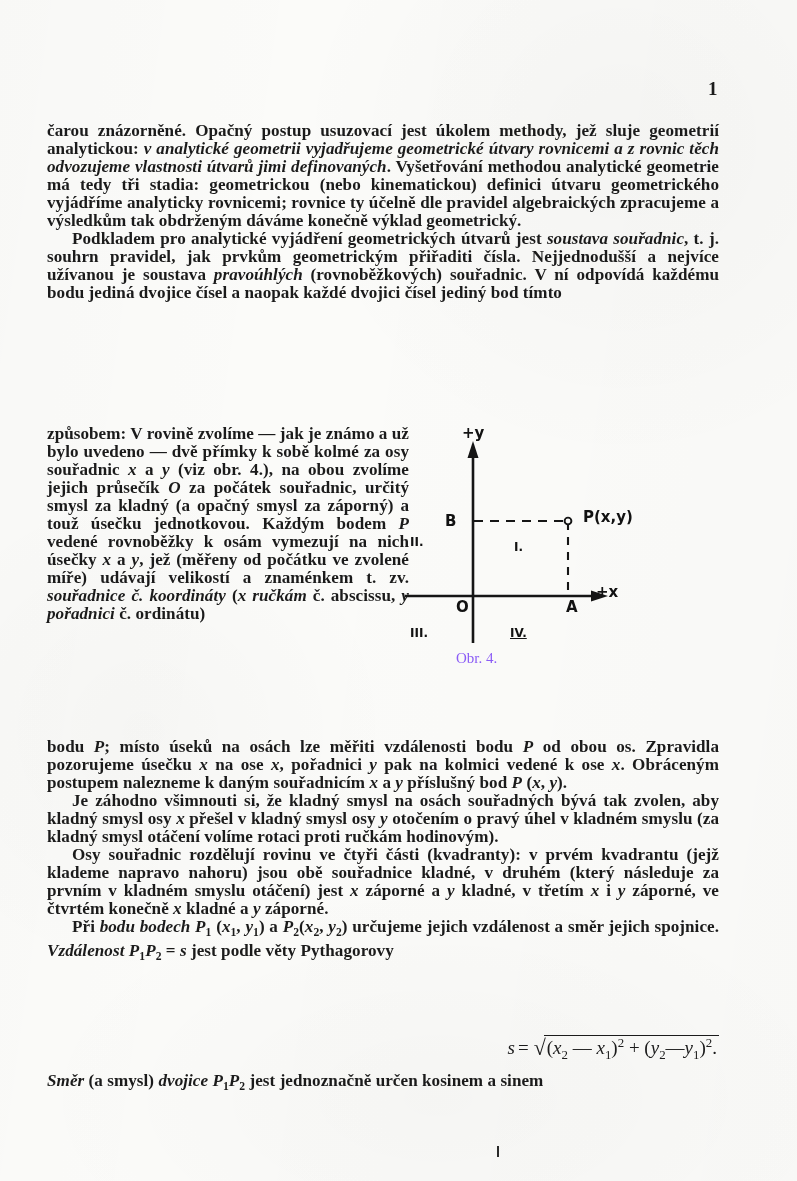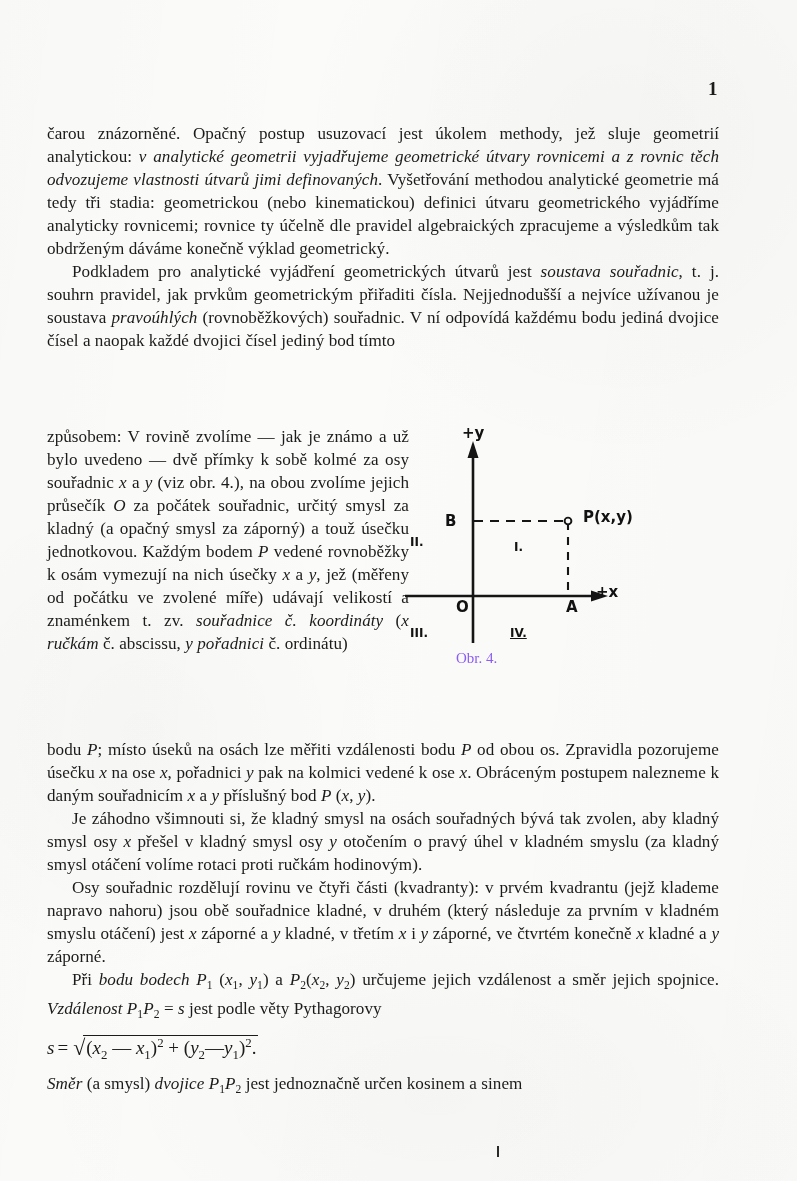--- a/index.html
+++ b/index.html
@@ -37,44 +37,45 @@
     font-weight: 700;
     letter-spacing: 0.5px;
   }
 
   
   .textblock {
     position: absolute;
     left: 47px;
     width: 672px;
     font-size: 17.1px;
-    line-height: 23px;
+    line-height: 18px;
     text-align: justify;
     text-justify: inter-word;
     letter-spacing: 0.05px;
+    font-weight: bold;
   }
   #block-top  { top: 122px; }
   #block-mid  { top: 425px; width: 362px; }
   #block-bot  { top: 705px; margin-top: 33px; }
   #block-last { top: 1072px; }
 
   .para { margin: 0; text-indent: 25px; }
   .para.noindent { text-indent: 0; }
   .it { font-style: italic; }
   .mathvar { font-style: italic; font-family: "Liberation Serif", serif; }
   sub { font-size: 0.68em; }
   sup { font-size: 0.68em; }
 
   
   #formula {
     position: absolute;
     top: 1035px;
     left: 47px;
     width: 672px;
-    text-align: left;
+    text-align: right;
     font-size: 19px;
   }
   .sqrt-wrap { display: inline-block; position: relative; padding-left: 2px; }
   .radical { font-size: 22px; line-height: 1; vertical-align: -1px; }
   .radicand {
     border-top: 1.4px solid #1b1b1b;
     padding: 0 2px 0 3px;
     margin-left: -2px;
     display: inline-block;
     line-height: 1.05;

